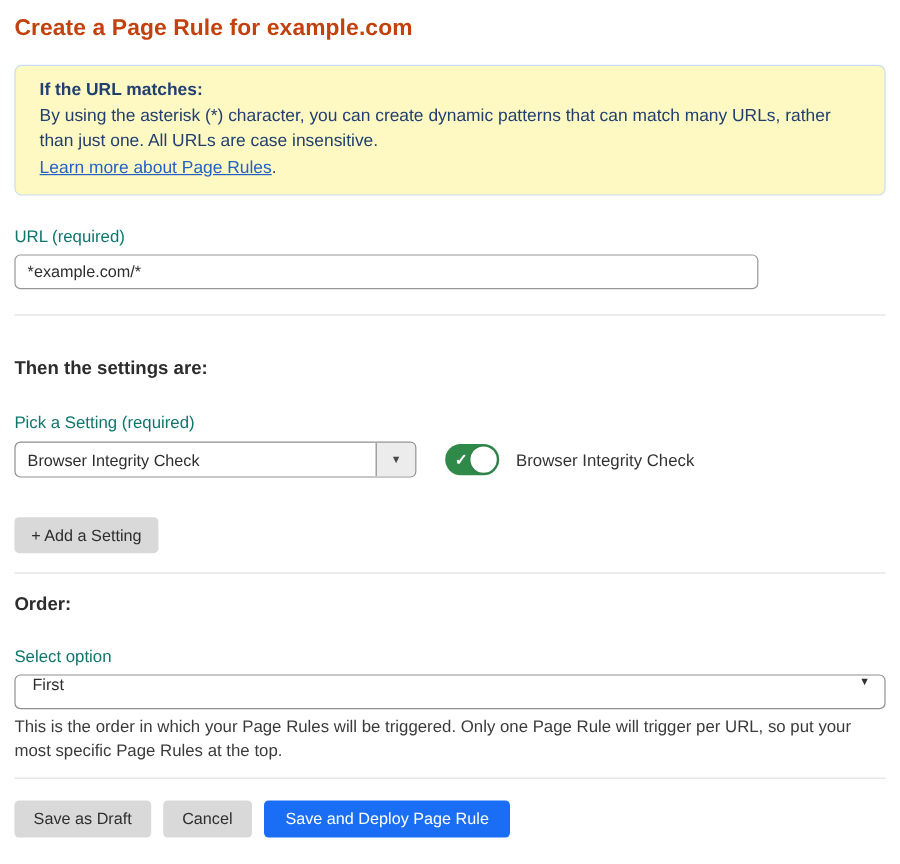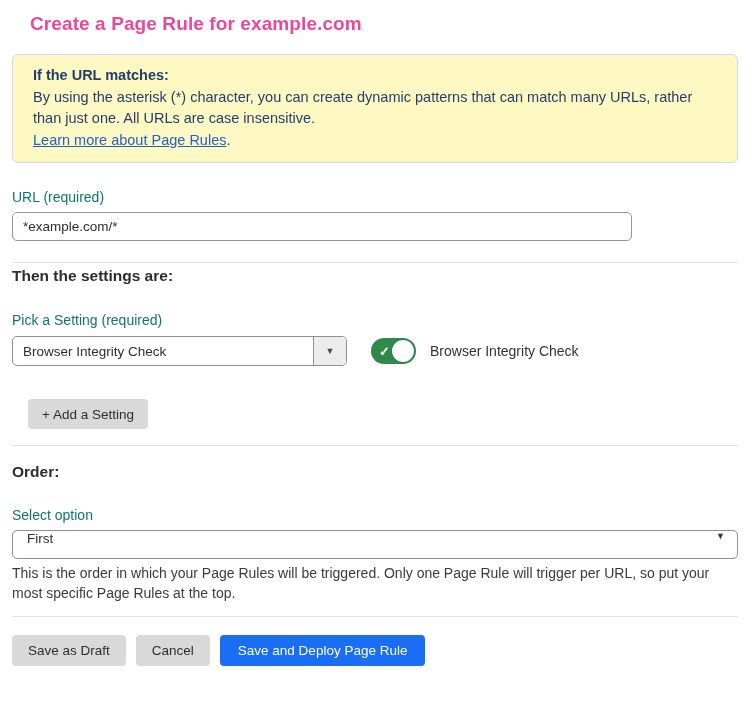--- a/index.html
+++ b/index.html
@@ -7,23 +7,22 @@
     width: 750px; height: 720px;
     background: #ffffff;
     font-family: "Liberation Sans", sans-serif;
     color: #2e2e2e;
   }
   .container { padding: 13px 12px 0 12px; width: 750px; }
 
   .page-title {
     font-size: 19px;
     font-weight: bold;
-    color: #ec4899;
+    color: #c2410c;
     letter-spacing: 0.1px;
-    margin-left: 18px;
   }
 
   .info-box {
     margin-top: 19px;
     background: #fef9c3;
     border: 1px solid #c6ddf3;
     border-radius: 6px;
     padding: 10px 20px 11px 20px;
     font-size: 14.5px;
     line-height: 21.5px;
@@ -69,21 +68,21 @@
   }
   .divider-1 { margin-top: 21px; }
   .divider-2 { margin-top: 16px; }
   .divider-3 { margin-top: 13px; }
 
   .section-heading {
     font-size: 15.5px;
     font-weight: bold;
     color: #2d2d2d;
   }
-  .settings-heading { margin-top: 4px; }
+  .settings-heading { margin-top: 36px; }
   .picker-label { margin-top: 27px; }
 
   .setting-row {
     margin-top: 8px;
     display: flex;
     align-items: center;
   }
 
   .picker {
     width: 335px;
@@ -158,21 +157,20 @@
     cursor: pointer;
   }
   .btn-gray {
     background: #d9d9d9;
     color: #2e2e2e;
   }
   .add-setting-btn {
     margin-top: 33px;
     height: 30px;
     padding: 0 14px;
-    margin-left: 16px;
   }
 
   .order-heading { margin-top: 17px; }
   .select-label { margin-top: 26px; }
 
   .select {
     margin-top: 7px;
     width: 726px;
     height: 29px;
     border: 1px solid #8f8f8f;

